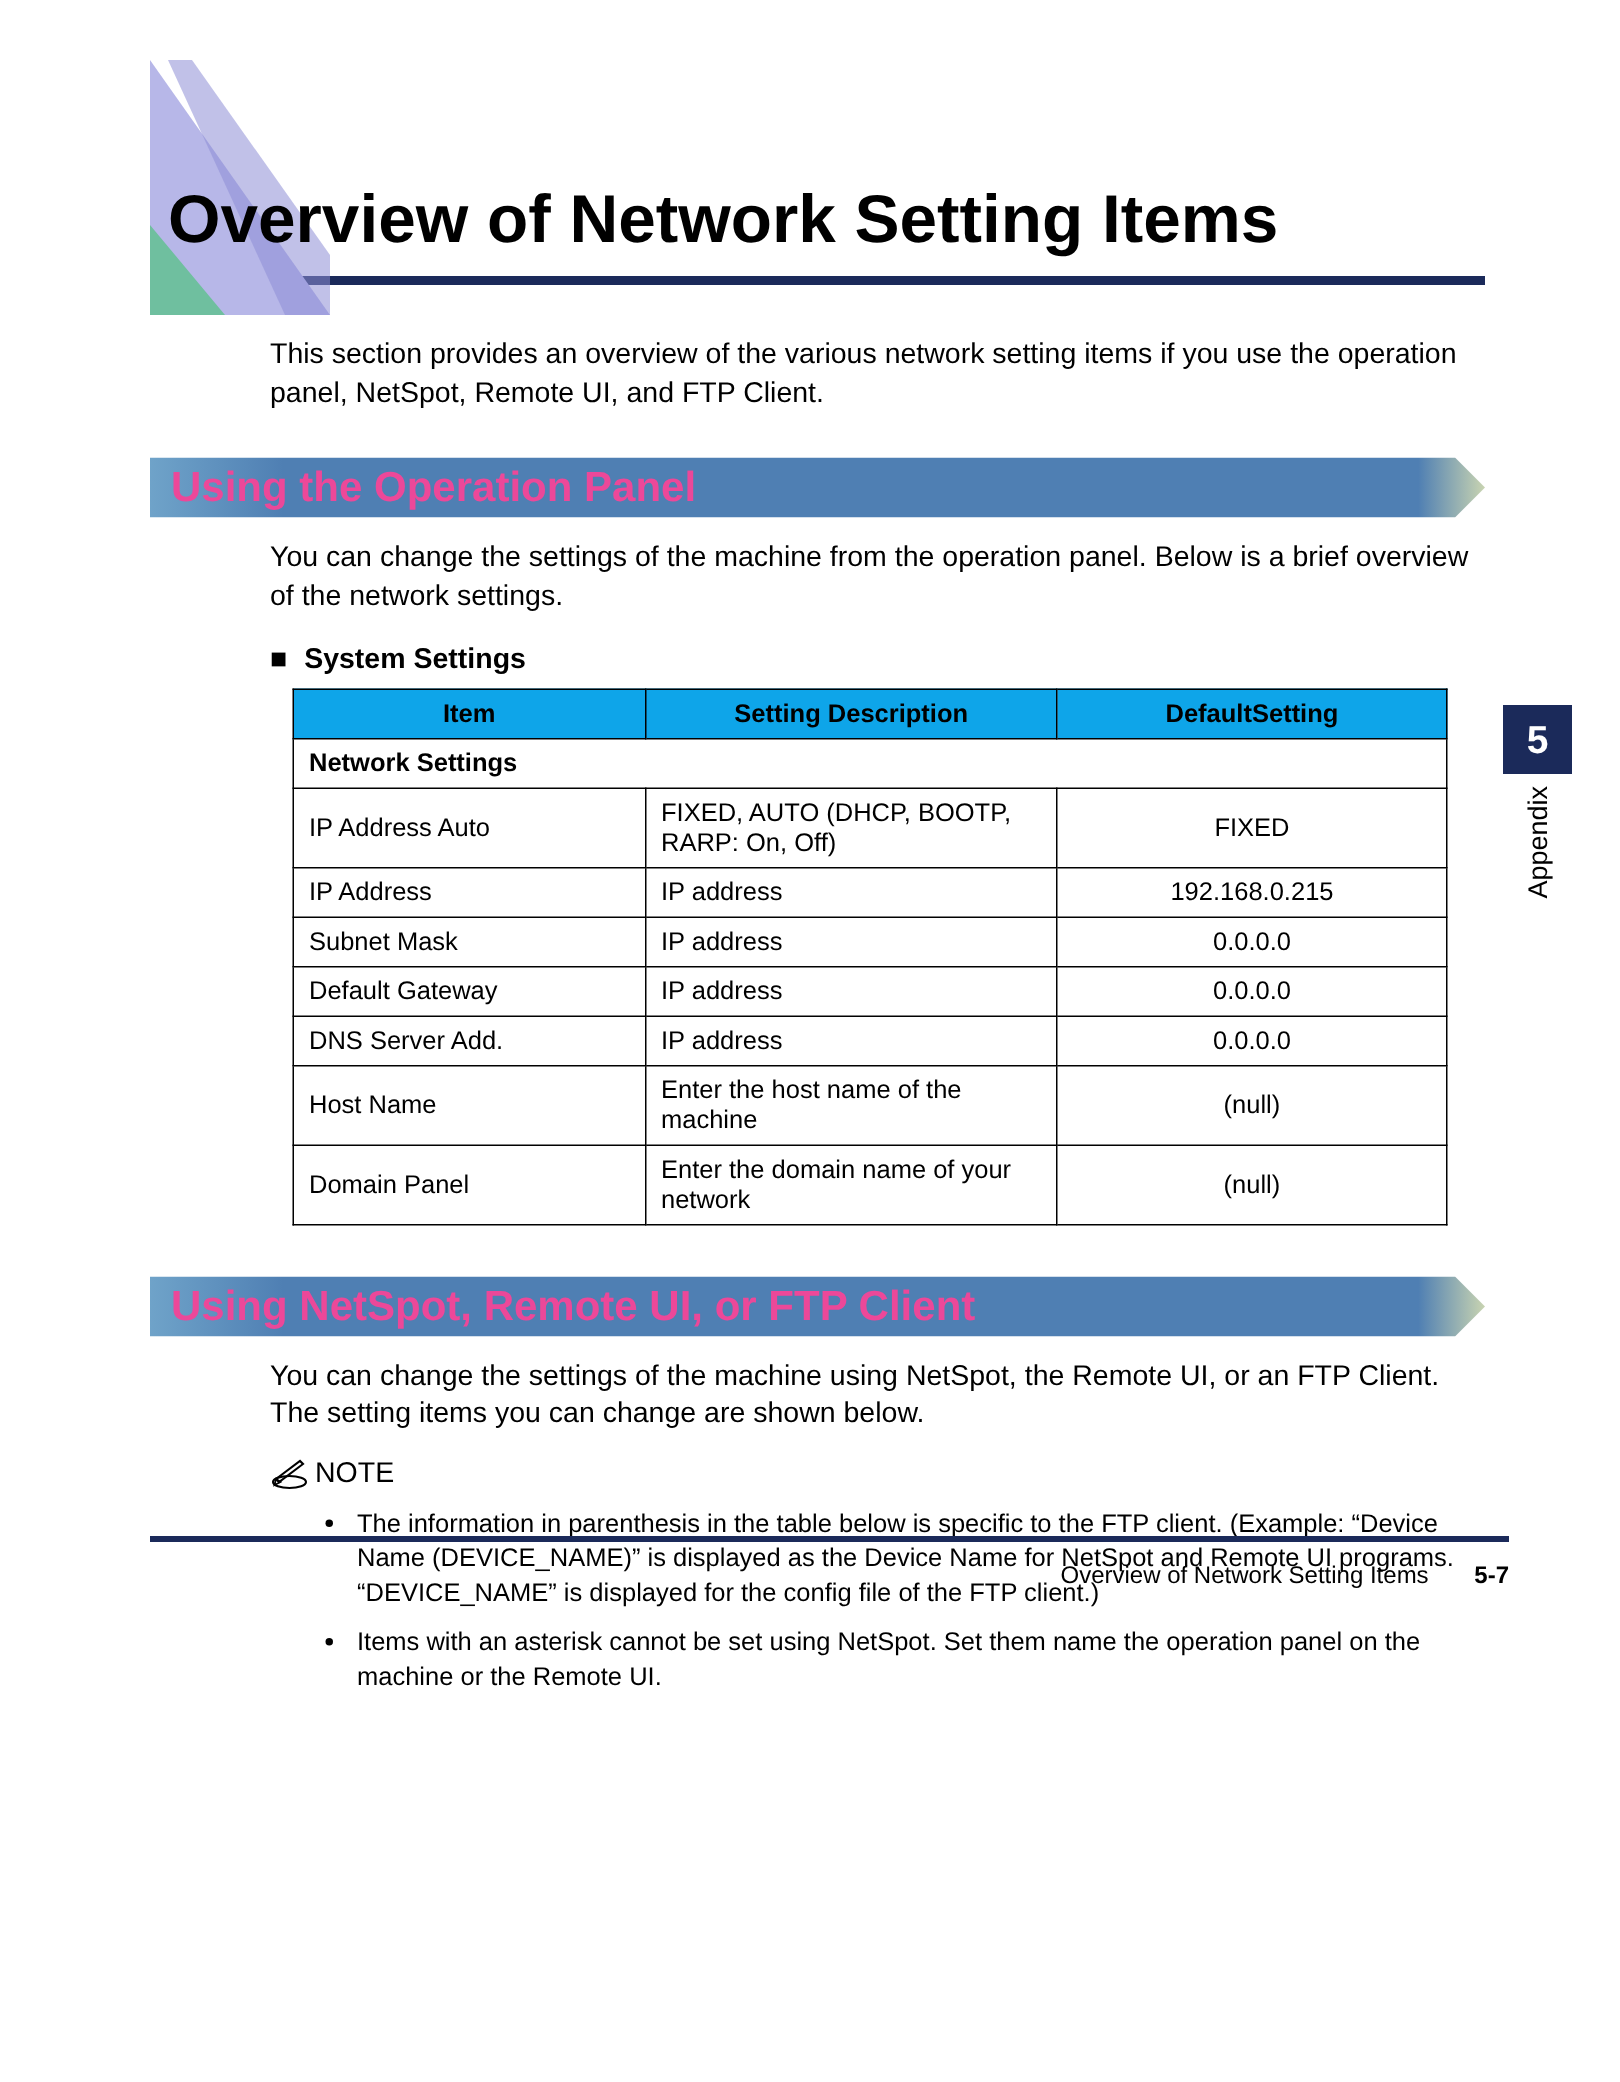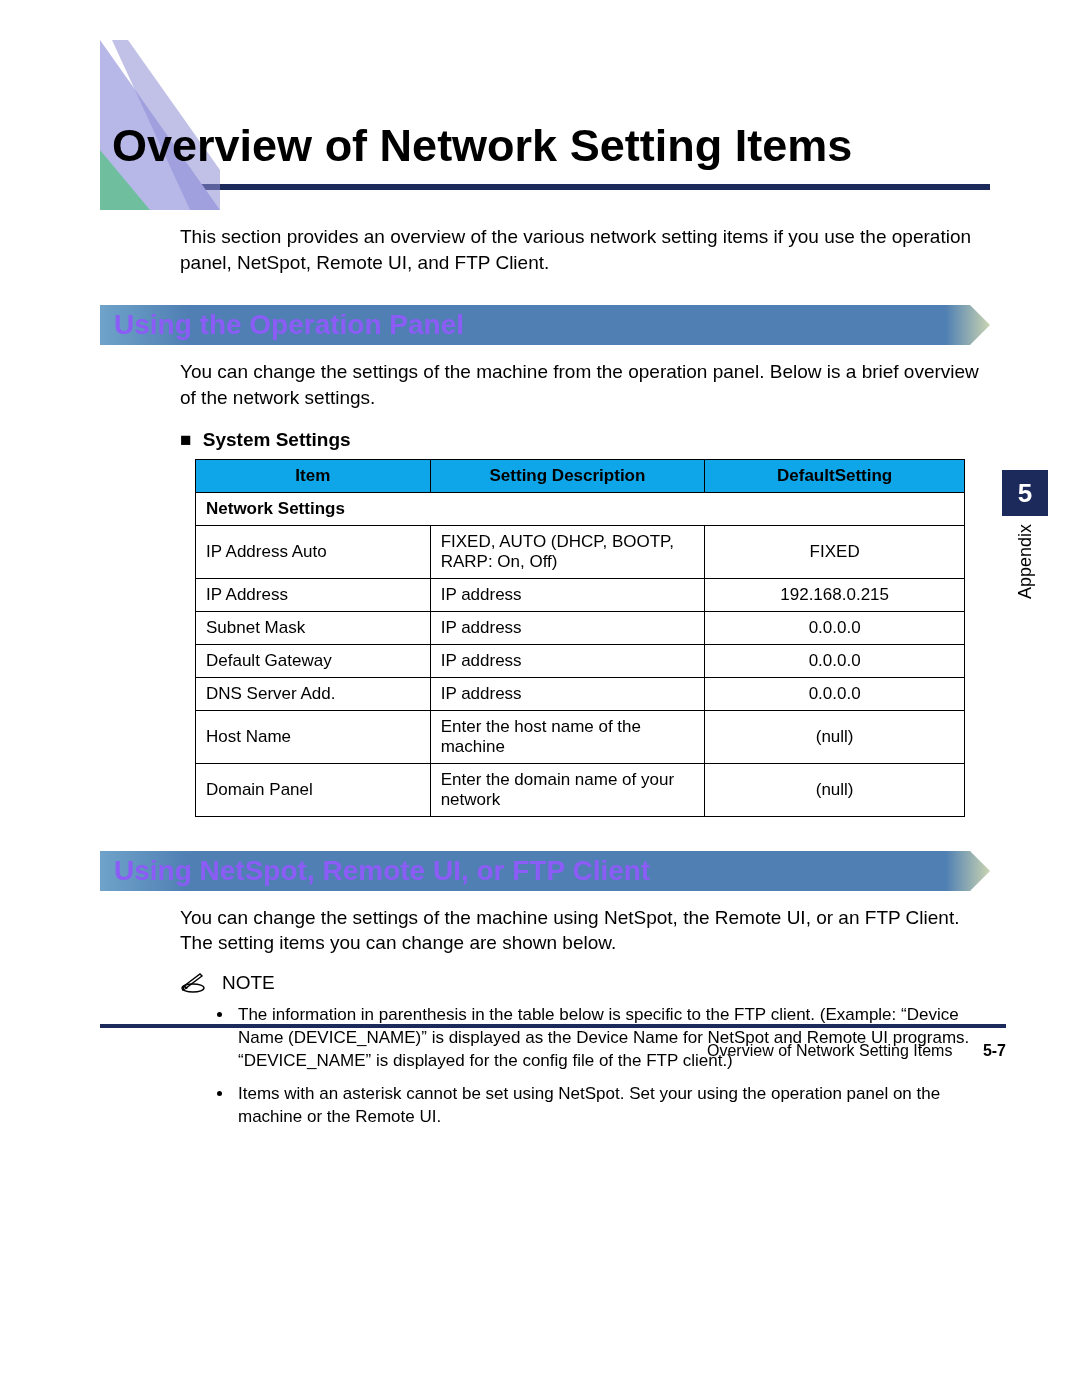--- a/index.html
+++ b/index.html
@@ -5,34 +5,34 @@
   * { box-sizing: border-box; margin: 0; padding: 0; }
   html, body { width: 1080px; height: 1388px; background: #fff; font-family: Arial, Helvetica, sans-serif; color: #000; }
   .page { position: relative; width: 1080px; height: 1104px; padding: 40px 90px 92px 100px; }
   .doc-head { position: relative; margin-top: 0; }
   .corner-graphic { position: absolute; left: 0; top: 0; width: 120px; height: 170px; z-index: 0; }
   .page-title { font-family: "Arial Narrow", Arial, sans-serif; font-stretch: condensed; font-weight: bold; font-size: 45px; letter-spacing: 0px; padding-left: 12px; padding-top: 80px; position: relative; z-index: 1; }
   .title-rule { margin-top: 12px; border: none; border-bottom: 6px solid #1b2a5a; }
   .intro { margin: 34px 0 30px 80px; font-size: 19px; line-height: 1.35; }
   .section-bar { position: relative; height: 40px; margin: 10px 0 14px 0; }
   .section-bar svg { position: absolute; inset: 0; width: 100%; height: 100%; }
-  .section-bar-title { position: relative; font-family: "Arial Narrow", Arial, sans-serif; font-stretch: condensed; font-weight: bold; color: #8b5cf6; font-size: 28px; line-height: 40px; padding-left: 14px; }
+  .section-bar-title { position: relative; font-family: "Arial Narrow", Arial, sans-serif; font-stretch: condensed; font-weight: bold; color: #ec4899; font-size: 28px; line-height: 40px; padding-left: 14px; }
   .section-intro { margin: 4px 0 16px 80px; font-size: 19px; line-height: 1.35; }
   .subhead { margin: 18px 0 8px 80px; font-size: 19px; font-weight: bold; }
   .subhead .bullet { font-size: 19px; margin-right: 6px; }
   table.settings { border-collapse: collapse; margin-left: 95px; width: 770px; font-size: 17px; }
   table.settings th, table.settings td { border: 1px solid #000; padding: 6px 10px; vertical-align: middle; }
   table.settings th { text-align: center; font-weight: bold; background: #0ea5e9; }
   table.settings td.center { text-align: center; }
   table.settings td.category { font-weight: bold; }
   table.settings col.c1 { width: 235px; }
   table.settings col.c2 { width: 275px; }
   table.settings col.c3 { width: 260px; }
   .note-block { margin: 14px 0 0 80px; }
-  .note-head { display: inline-flex; align-items: center; gap: 16px; font-size: 19px; }
+  .note-head { display: inline-flex; align-items: center; gap: 4px; font-size: 19px; }
   .note-head svg { width: 26px; height: 22px; }
   .note-list { margin: 6px 0 0 36px; font-size: 17px; line-height: 1.35; }
   .note-list li { margin: 0 0 10px 0; list-style: disc; margin-left: 18px; padding-left: 4px; }
   .side-tab { position: absolute; right: 30px; top: 470px; width: 50px; text-align: center; }
   .side-tab .box { width: 46px; height: 46px; background: #1b2a5a; color: #fff; font-weight: bold; font-size: 26px; display: flex; align-items: center; justify-content: center; margin: 0 auto 8px auto; }
   .side-tab .vlabel { writing-mode: vertical-rl; transform: rotate(180deg); font-size: 18px; margin: 0 auto; }
   .footer { position: absolute; left: 100px; right: 74px; bottom: 44px; }
   .footer-rule { border: none; border-top: 4px solid #1b2a5a; margin-bottom: 14px; }
   .footer-line { text-align: right; font-size: 16px; }
   .footer-line .pg { font-weight: bold; margin-left: 26px; }
@@ -153,21 +153,21 @@
     <div class="note-head">
       <svg viewBox="0 0 26 22">
         <ellipse cx="13" cy="16" rx="11" ry="4" fill="none" stroke="#000" stroke-width="1.4"></ellipse>
         <path d="M4 14 L20 2 L22 4 L6 16 Z" fill="none" stroke="#000" stroke-width="1.4"></path>
         <path d="M4 14 L3 18 L7 16 Z" fill="none" stroke="#000" stroke-width="1.2"></path>
       </svg>
       <span>NOTE</span>
     </div>
     <ul class="note-list">
       <li>The information in parenthesis in the table below is specific to the FTP client. (Example: “Device Name (DEVICE_NAME)” is displayed as the Device Name for NetSpot and Remote UI programs. “DEVICE_NAME” is displayed for the config file of the FTP client.)</li>
-      <li>Items with an asterisk cannot be set using NetSpot. Set your using the operation panel on the machine or the Remote UI.</li>
+      <li>Items with an asterisk cannot be set using NetSpot. Set them name the operation panel on the machine or the Remote UI.</li>
     </ul>
   </div>
 
   <div class="side-tab">
     <div class="box">5</div>
     <div class="vlabel">Appendix</div>
   </div>
 
   <div class="footer">
     <hr class="footer-rule">

